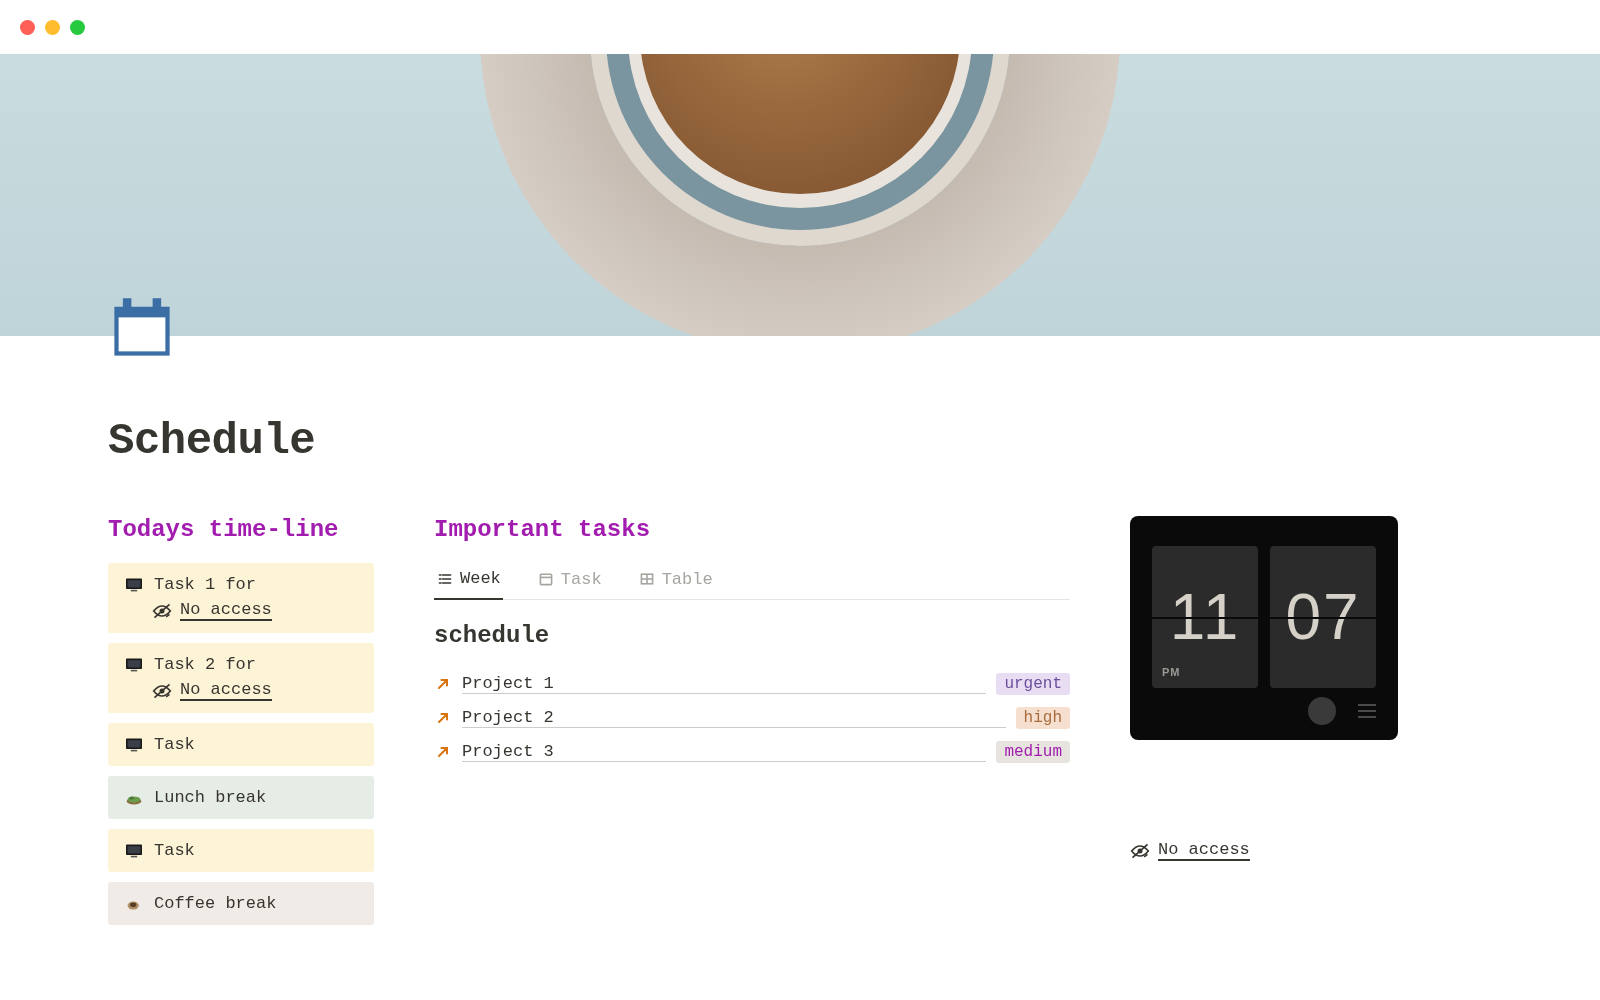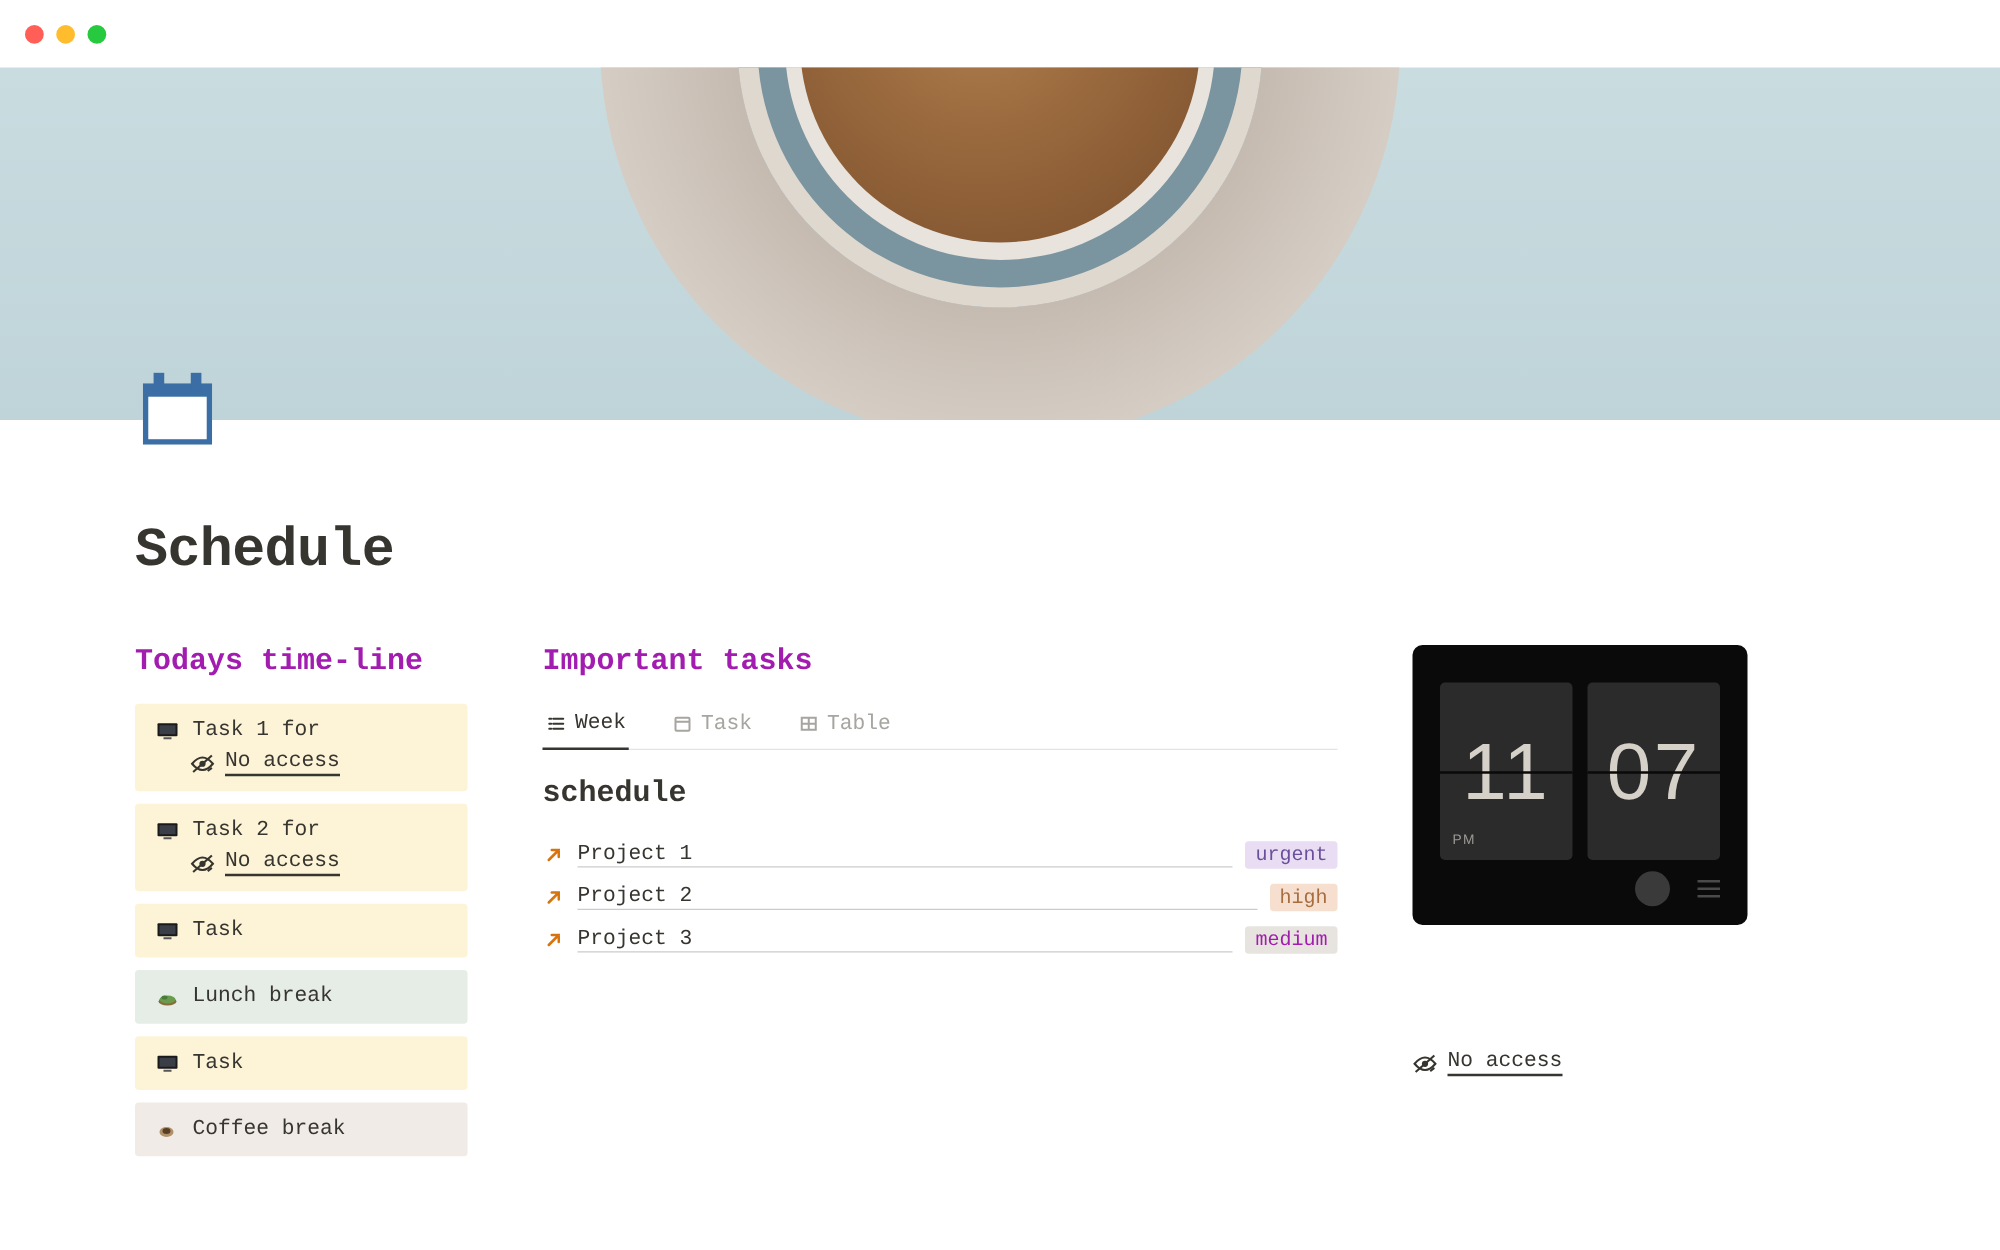--- a/index.html
+++ b/index.html
@@ -259,20 +259,21 @@
       background: #0a0a0a;
     }
     .clock-ampm {
       position: absolute;
       bottom: 10px;
       left: 10px;
       font-size: 11px;
       color: #9c9994;
       letter-spacing: 1px;
       font-family: Arial, sans-serif;
+      font-weight: bold;
     }
     .clock-footer {
       height: 34px;
       display: flex;
       align-items: center;
       justify-content: flex-end;
       gap: 22px;
       padding-top: 12px;
     }
     .clock-dot {

